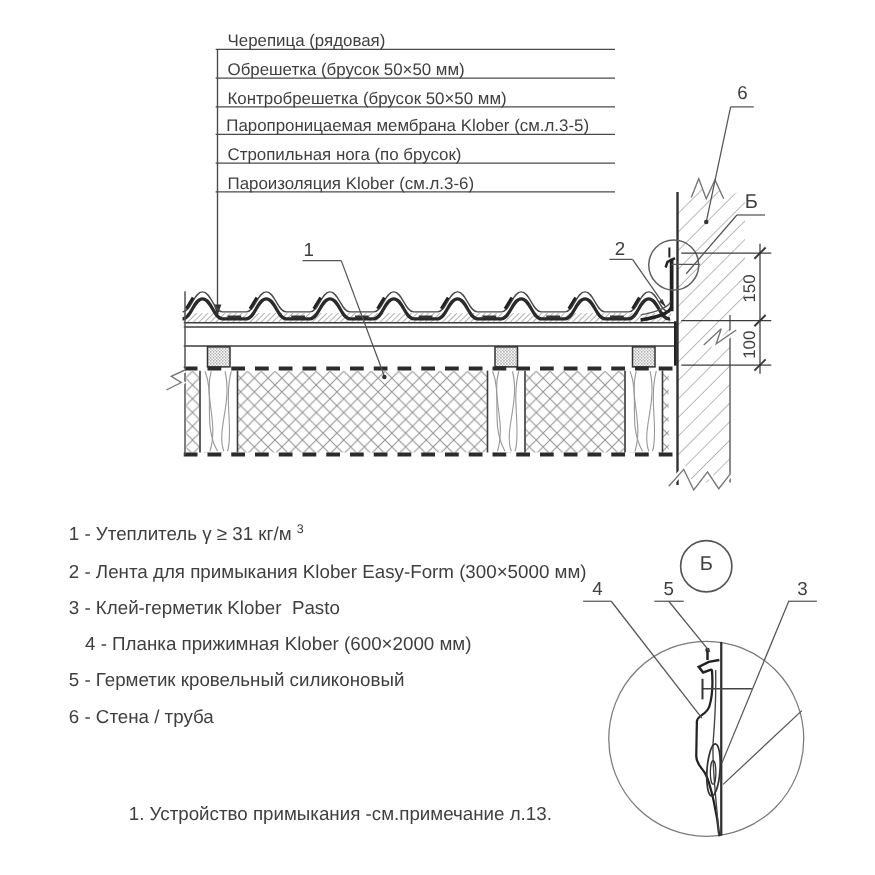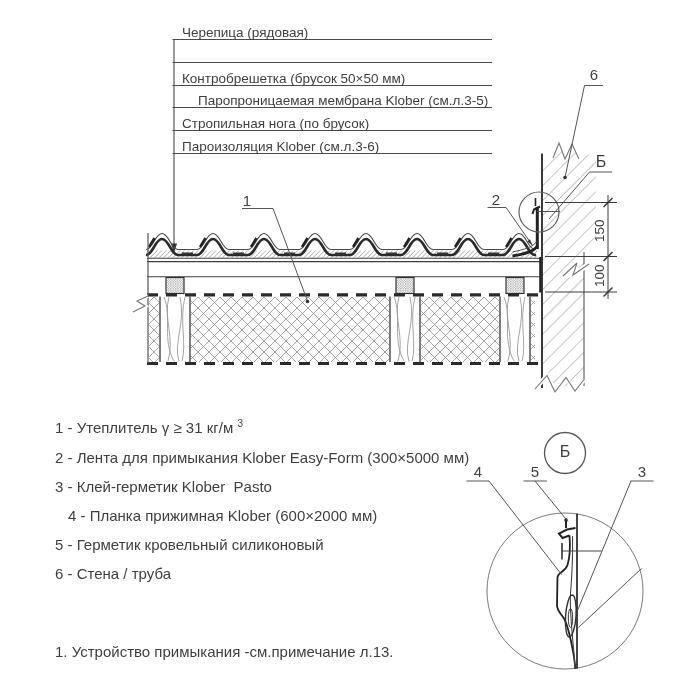--- a/index.html
+++ b/index.html
@@ -7,21 +7,21 @@
           font-family:"Liberation Sans","DejaVu Sans",sans-serif;}
   #linework{position:absolute;left:0;top:0;}
   .txt{position:absolute;color:#3f3f3f;white-space:pre;line-height:1.15;}
   .toplabel{font-size:13.5px;}
   .cnum{font-size:15px;width:18px;text-align:center;}
   .detail-ref{font-size:16px;}
   .dim{font-size:13.5px;width:44px;text-align:center;transform:rotate(-90deg);}
   .legend-item{font-size:15px;}
   .legend-item sup{font-size:10px;}
   sup:empty{display:none;}
-  .note{font-size:15px;}
+  .note{font-size:15px;margin-left:48px;}
 </style>
 </head>
 <body>
 
 <div id="canvas">
 
 <svg id="linework" width="700" height="700" viewBox="0 0 700 700">
   <defs>
     <pattern id="pFine" width="3.2" height="3.2" patternUnits="userSpaceOnUse" patternTransform="rotate(45)">
       <line x1="0" y1="0" x2="0" y2="3.2" stroke="#5a5a5a" stroke-width="0.75"></line>
@@ -170,22 +170,23 @@
       <line x1="523.5" y1="481" x2="547" y2="481"></line>
       <line x1="535" y1="481" x2="568" y2="521.5"></line>
       <line x1="630.5" y1="481" x2="653.5" y2="481"></line>
       <line x1="631" y1="481" x2="577.5" y2="610.5"></line>
       <line x1="641.5" y1="568.5" x2="578.5" y2="627.5"></line>
     </g>
   </g>
 </svg>
 
   <div class="txt toplabel" style="left:182px;top:24.5px">Черепица (рядовая)</div>
+  <div class="txt toplabel" style="left:182px;top:47.5px">Обрешетка (брусок 50×50 мм)</div>
   <div class="txt toplabel" style="left:182px;top:70.5px">Контробрешетка (брусок 50×50 мм)</div>
-  <div class="txt toplabel" style="left:198px;top:92.5px">Паропроницаемая мембрана Klober (см.л.3-5)</div>
+  <div class="txt toplabel" style="left:181px;top:92.5px">Паропроницаемая мембрана Klober (см.л.3-5)</div>
   <div class="txt toplabel" style="left:182px;top:115.5px">Стропильная нога (по брусок)</div>
   <div class="txt toplabel" style="left:182px;top:138.5px">Пароизоляция Klober (см.л.3-6)</div>
 
   <div class="txt cnum" style="left:238px;top:192px">1</div>
   <div class="txt cnum" style="left:487px;top:191px">2</div>
   <div class="txt cnum" style="left:585px;top:66px">6</div>
   <div class="txt cnum detail-ref" style="left:592px;top:153px">Б</div>
   <div class="txt cnum detail-ref" style="left:556px;top:443px;width:18px">Б</div>
   <div class="txt cnum" style="left:469px;top:463px">4</div>
   <div class="txt cnum" style="left:526px;top:463px">5</div>

